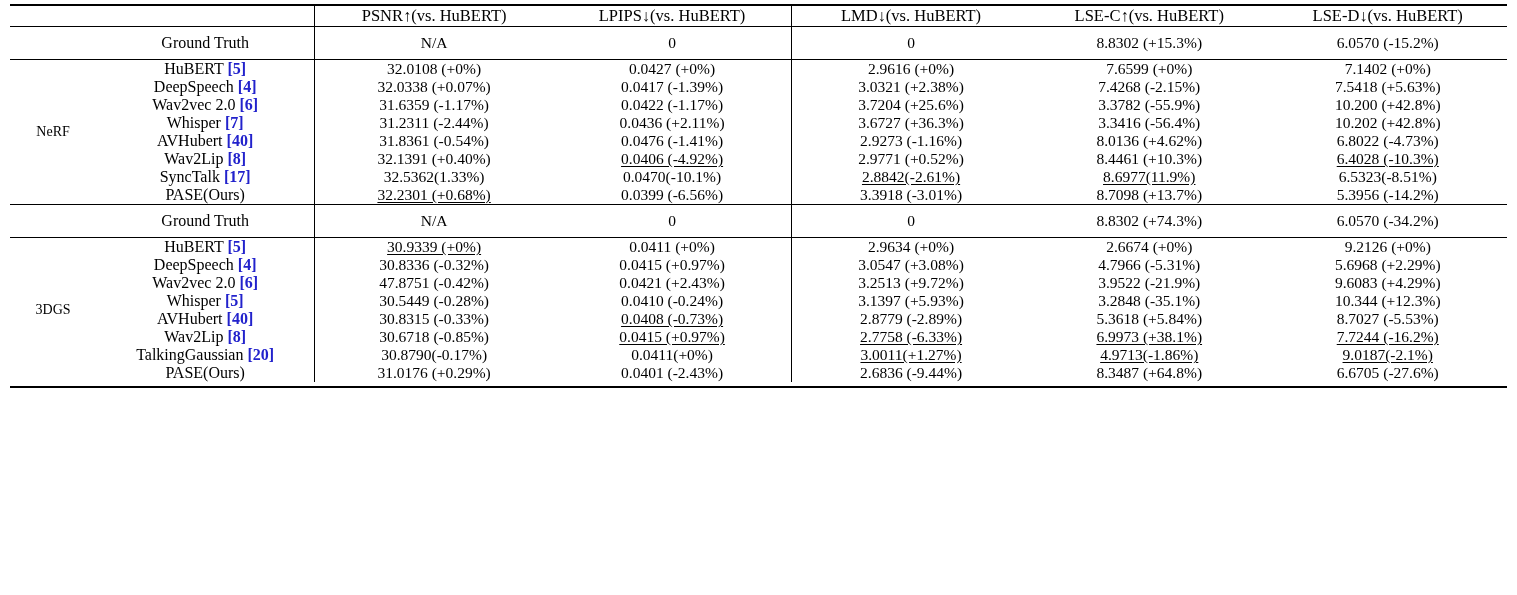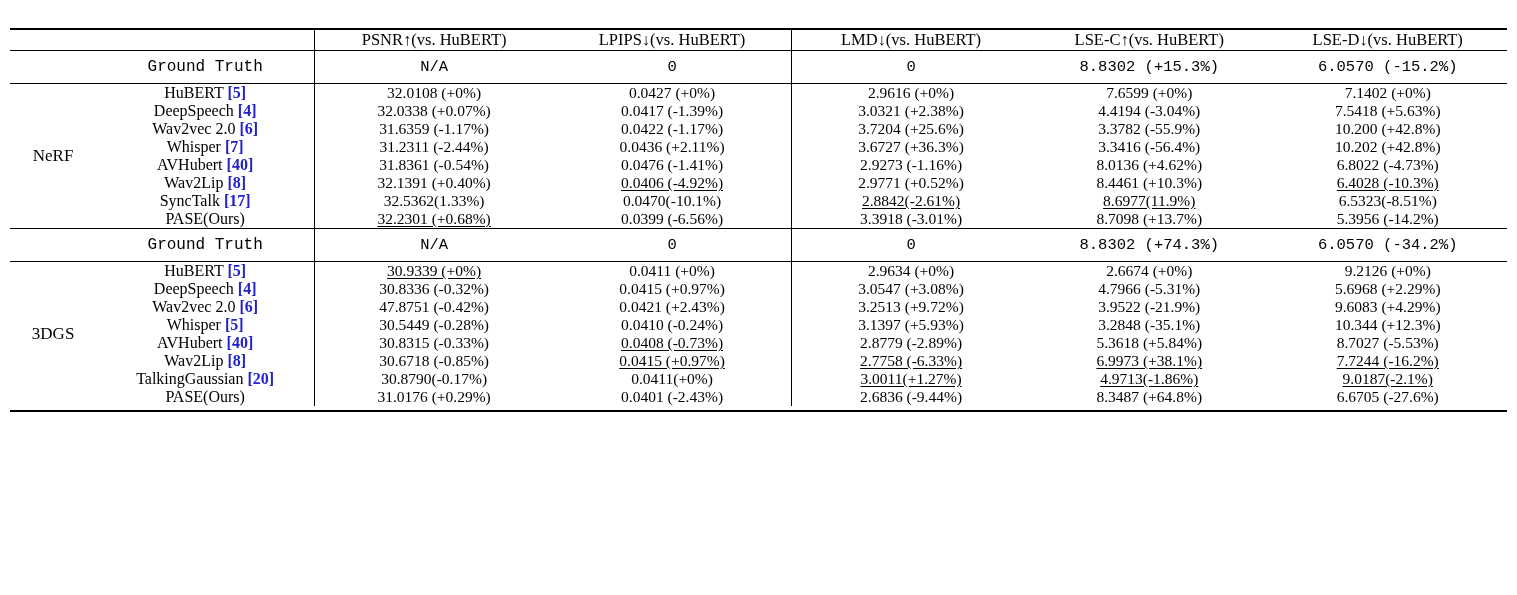--- a/index.html
+++ b/index.html
@@ -11,21 +11,21 @@
     width: 1517px;
     height: 595px;
     font-family: "Liberation Serif", serif;
     color: #000000;
     overflow: hidden;
   }
   .table-wrap {
     position: relative;
     width: 1497px;
     margin: 0 auto;
-    padding-top: 28px;
+    padding-top: 4px;
   }
   table.results {
     border-collapse: collapse;
     width: 100%;
     font-size: 15.5px;
     table-layout: fixed;
   }
   table.results td, table.results th {
     padding: 0;
     text-align: center;
@@ -41,21 +41,21 @@
   col.c-group { width: 86px; }
   col.c-method { width: 218px; }
   col.c-metric { width: 238px; }
 
   
   .vsep-left { border-left: 1px solid #000; }
   .vsep-right { border-right: 1px solid #000; }
 
   .group-cell {
     font-weight: bold;
-    font-size: 17px;
+    font-size: 14px;
     text-align: center;
   }
   .method-cell {
     font-weight: bold;
     text-align: center;
     font-size: 16px;
     padding-right: 6px;
   }
   .cite {
     color: #2222cc;
@@ -66,21 +66,20 @@
     font-size: 16.5px;
     padding: 7px 2px 7px 2px;
     white-space: nowrap;
   }
   .row td {
     padding: 2.5px 2px;
     white-space: nowrap;
   }
   .row.gt td {
     padding: 7px 2px;
-    font-family: Liberation Mono, monospace;
   }
   .bold { font-weight: bold; }
   .uline { text-decoration: underline; text-underline-offset: 2px; }
   .spacer-row td { height: 4px; }
 </style>
 </head>
 <body>
 
 <div class="table-wrap">
   <table class="results">
@@ -119,21 +118,21 @@
           <td class="">0.0427 (+0%)</td>
           <td class="vsep-left">2.9616 (+0%)</td>
           <td class="">7.6599 (+0%)</td>
           <td class="">7.1402 (+0%)</td>
         </tr>
         <tr class="row">
           <td class="method-cell vsep-right">DeepSpeech <span class="cite">[4]</span></td>
           <td class="vsep-left">32.0338 (+0.07%)</td>
           <td class="">0.0417 (-1.39%)</td>
           <td class="vsep-left">3.0321 (+2.38%)</td>
-          <td class="">4.4194 (-3.04%)</td>
+          <td class="">7.4268 (-2.15%)</td>
           <td class="">7.5418 (+5.63%)</td>
         </tr>
         <tr class="row">
           <td class="method-cell vsep-right">Wav2vec 2.0 <span class="cite">[6]</span></td>
           <td class="vsep-left">31.6359 (-1.17%)</td>
           <td class="">0.0422 (-1.17%)</td>
           <td class="vsep-left">3.7204 (+25.6%)</td>
           <td class="">3.3782 (-55.9%)</td>
           <td class="">10.200 (+42.8%)</td>
         </tr>

